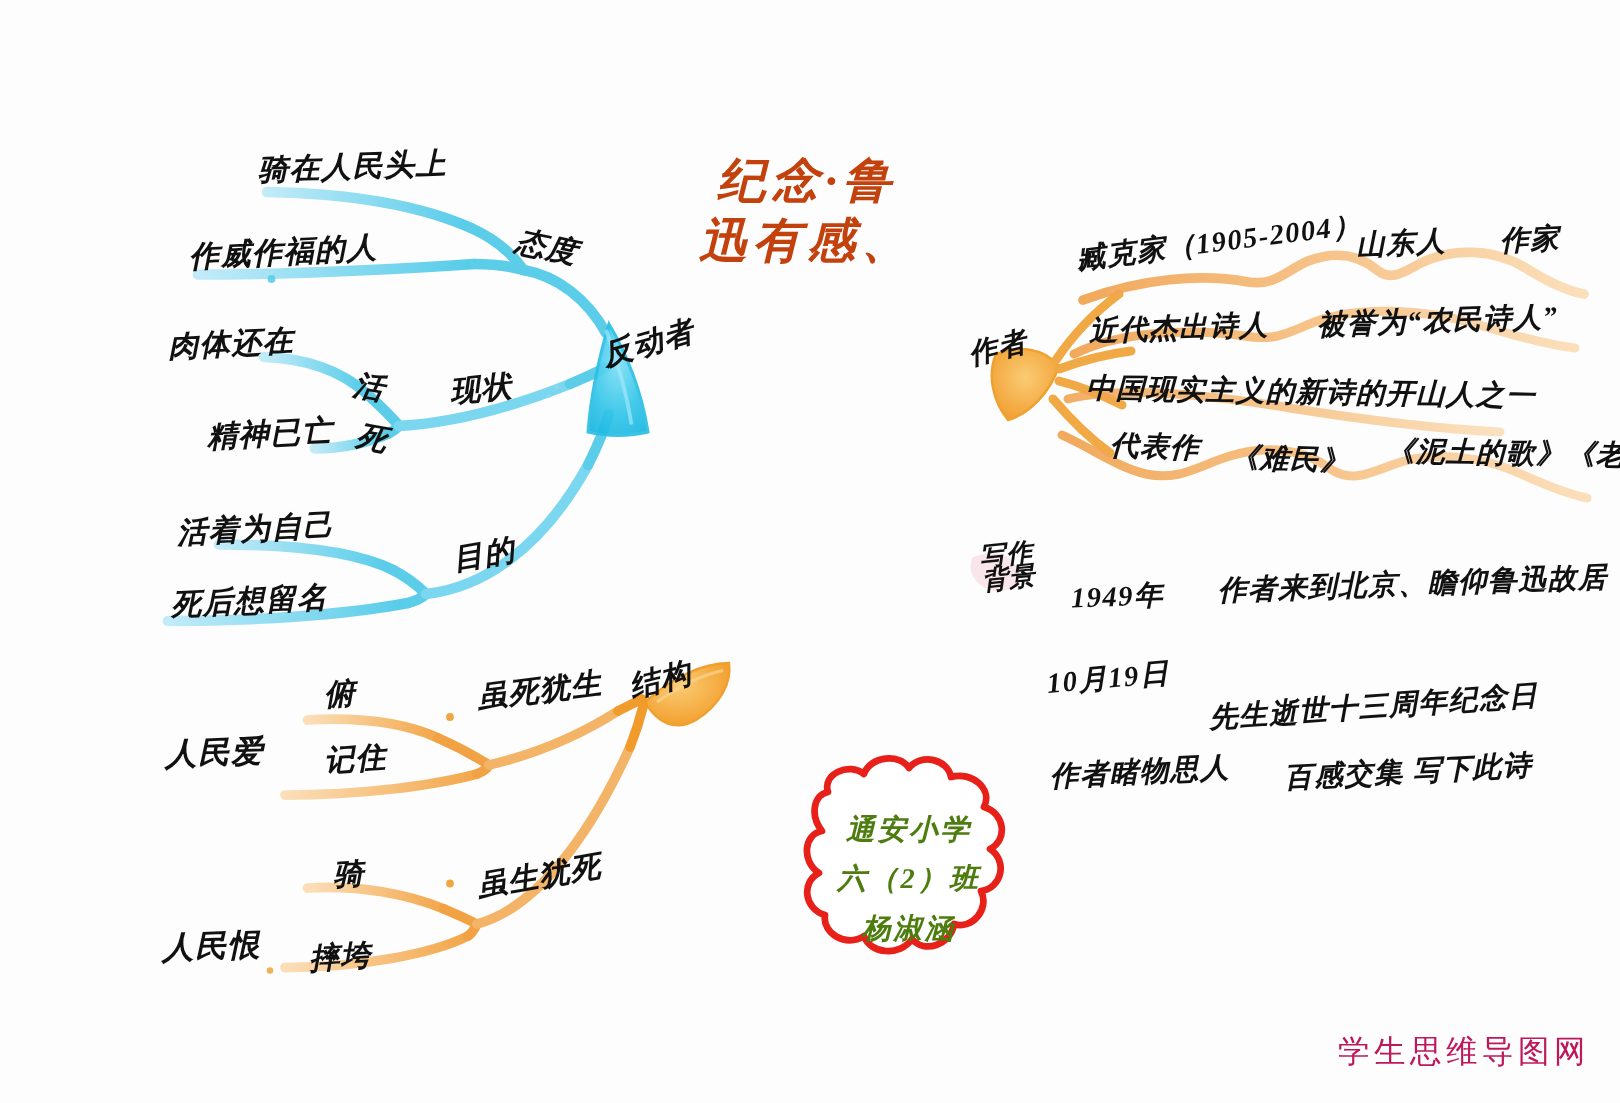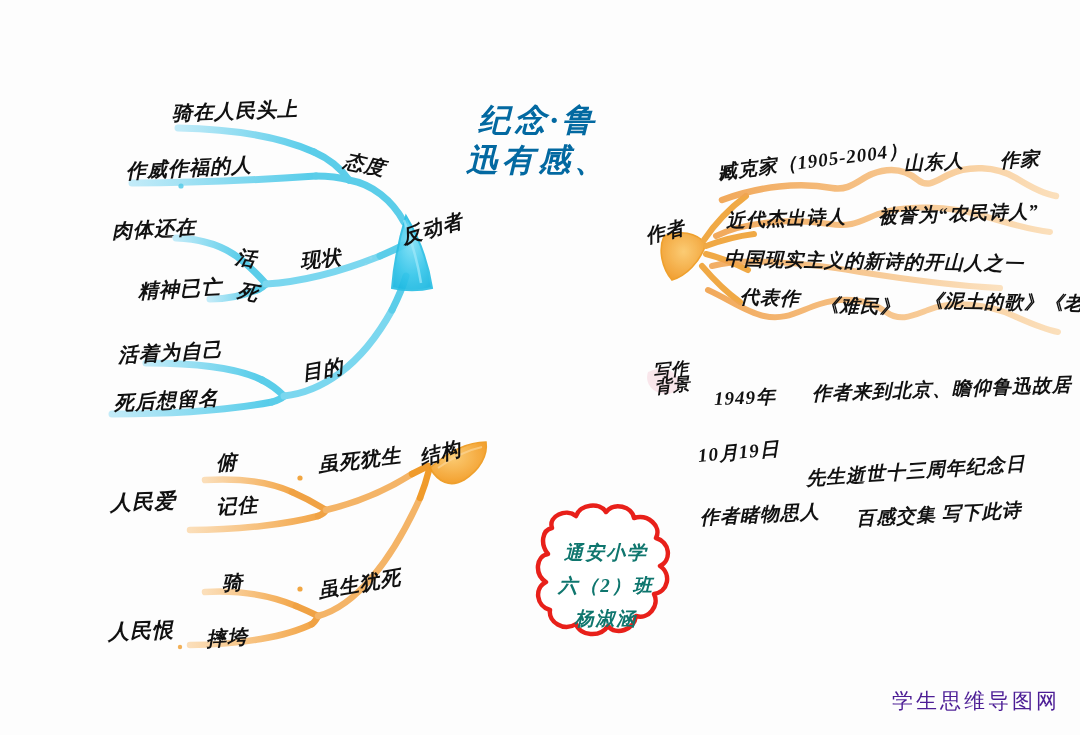--- a/index.html
+++ b/index.html
@@ -27,21 +27,21 @@
     color: #111111;
     font-family: "Liberation Serif", "DejaVu Serif", serif;
     font-weight: 700;
     white-space: nowrap;
     letter-spacing: 1px;
     transform-origin: left center;
   }
   .hand { font-style: italic; }
   .title-main {
     position: absolute;
-    color: #0369a1;
+    color: #c2410c;
     font-weight: 700;
     font-family: "Liberation Serif", "DejaVu Serif", serif;
     letter-spacing: 4px;
     line-height: 1.25;
     font-size: 32px;
     font-style: italic;
   }
   .center-title {
     position: absolute;
     color: #0b0b0b;
@@ -61,32 +61,32 @@
   .signature-text {
     position: absolute;
     left: 0; top: 0;
     width: 140px;
     height: 132px;
     display: flex;
     flex-direction: column;
     justify-content: center;
     align-items: center;
     gap: 7px;
-    color: #0f766e;
+    color: #4d7c0f;
     font-weight: 700;
     font-size: 19px;
     letter-spacing: 2px;
     font-style: italic;
     font-family: "Liberation Serif", "DejaVu Serif", serif;
   }
   .watermark {
     position: absolute;
     right: 20px;
     bottom: 20px;
-    color: #4c1d95;
+    color: #be185d;
     font-size: 21px;
     letter-spacing: 3px;
     font-family: "Liberation Sans", sans-serif;
     font-weight: 400;
   }
 </style>
 </head>
 <body>
 
 <div id="canvas">

